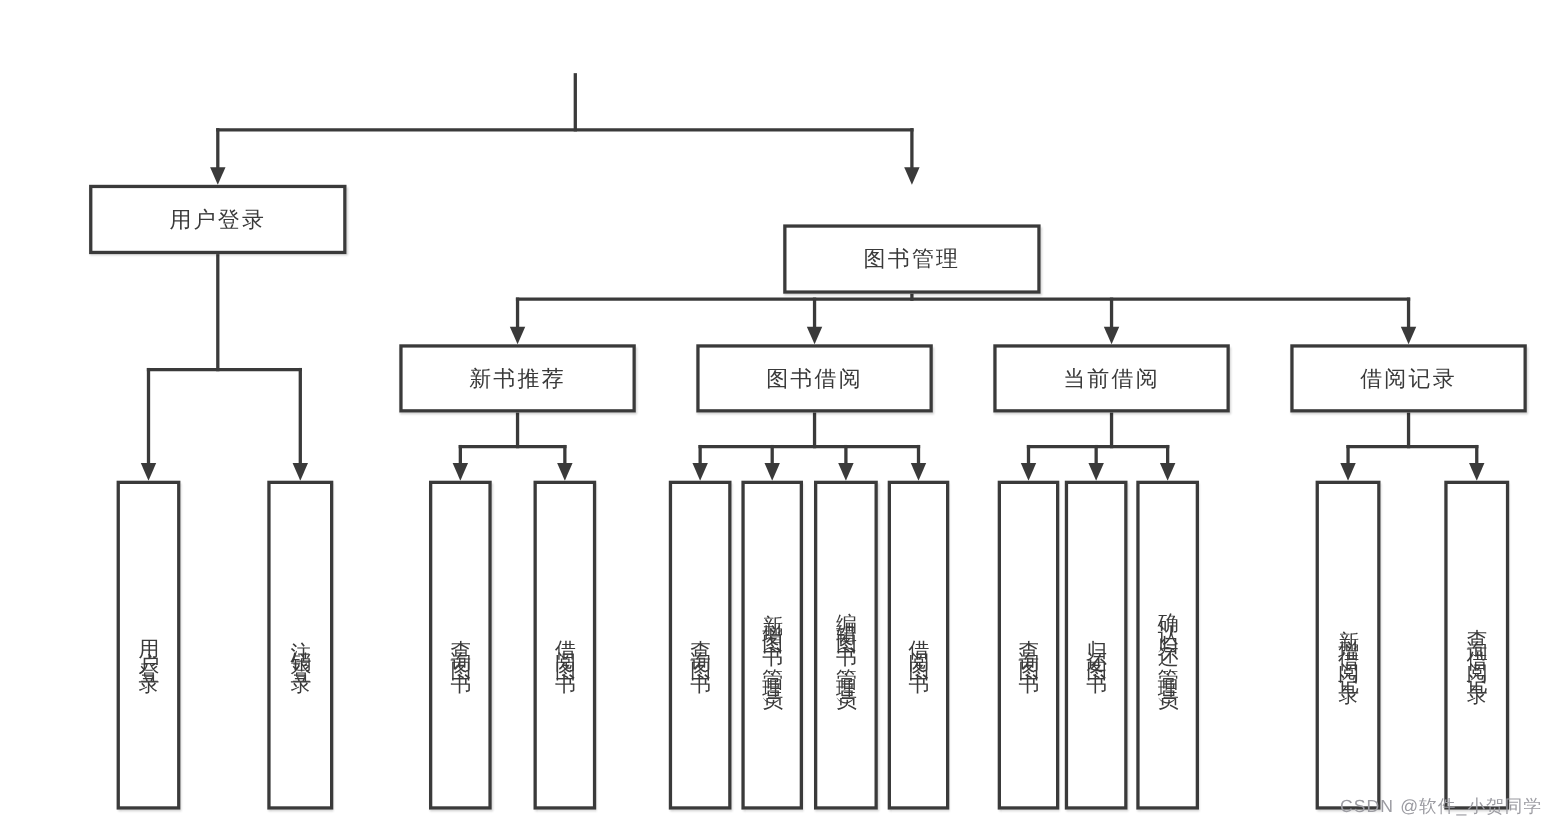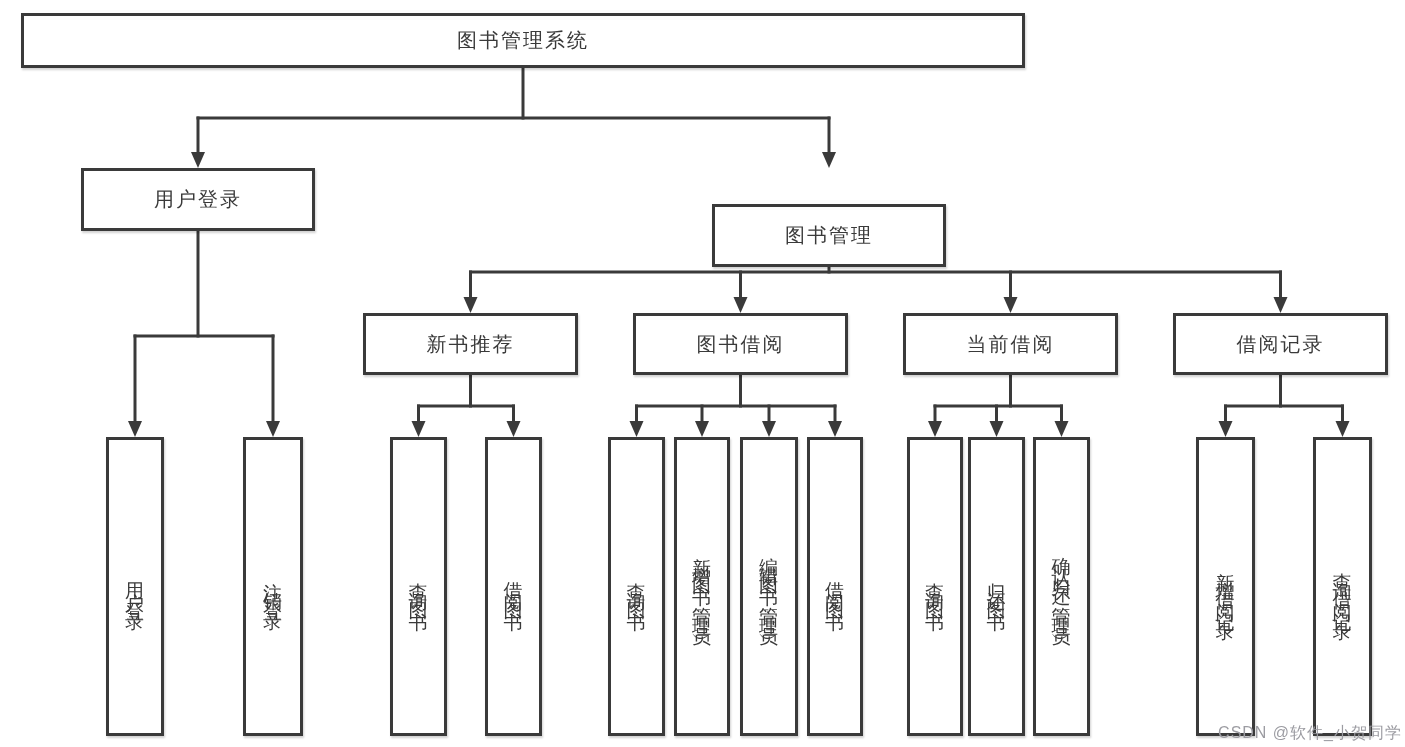--- a/index.html
+++ b/index.html
@@ -104,23 +104,20 @@
       <line x1="1061.5" y1="406" x2="1061.5" y2="425" stroke="#3a3a3a" stroke-width="3" stroke-linecap="square"></line>
       <polygon points="1054.5,421 1068.5,421 1061.5,437" fill="#3a3a3a"></polygon>
       <line x1="1280.5" y1="375" x2="1280.5" y2="406" stroke="#3a3a3a" stroke-width="3" stroke-linecap="square"></line>
       <line x1="1225.5" y1="406" x2="1342.5" y2="406" stroke="#3a3a3a" stroke-width="3" stroke-linecap="square"></line>
       <line x1="1225.5" y1="406" x2="1225.5" y2="425" stroke="#3a3a3a" stroke-width="3" stroke-linecap="square"></line>
       <polygon points="1218.5,421 1232.5,421 1225.5,437" fill="#3a3a3a"></polygon>
       <line x1="1342.5" y1="406" x2="1342.5" y2="425" stroke="#3a3a3a" stroke-width="3" stroke-linecap="square"></line>
       <polygon points="1335.5,421 1349.5,421 1342.5,437" fill="#3a3a3a"></polygon>
     </svg>
   <div id="nodes">
-      <div class="node h" style="left: 21px; top: 13px; width: 1004px; height: 55px;">
-        <span class="label">图书管理系统</span>
-      </div>
       <div class="node h" style="left: 81px; top: 168px; width: 234px; height: 63px;">
         <span class="label">用户登录</span>
       </div>
       <div class="node h" style="left: 712px; top: 168px; width: 234px; height: 63px; margin-top: 36px;">
         <span class="label">图书管理</span>
       </div>
       <div class="node h" style="left: 363px; top: 313px; width: 215px; height: 62px; text-align: right;">
         <span class="label">新书推荐</span>
       </div>
       <div class="node h" style="left: 633px; top: 313px; width: 215px; height: 62px;">

